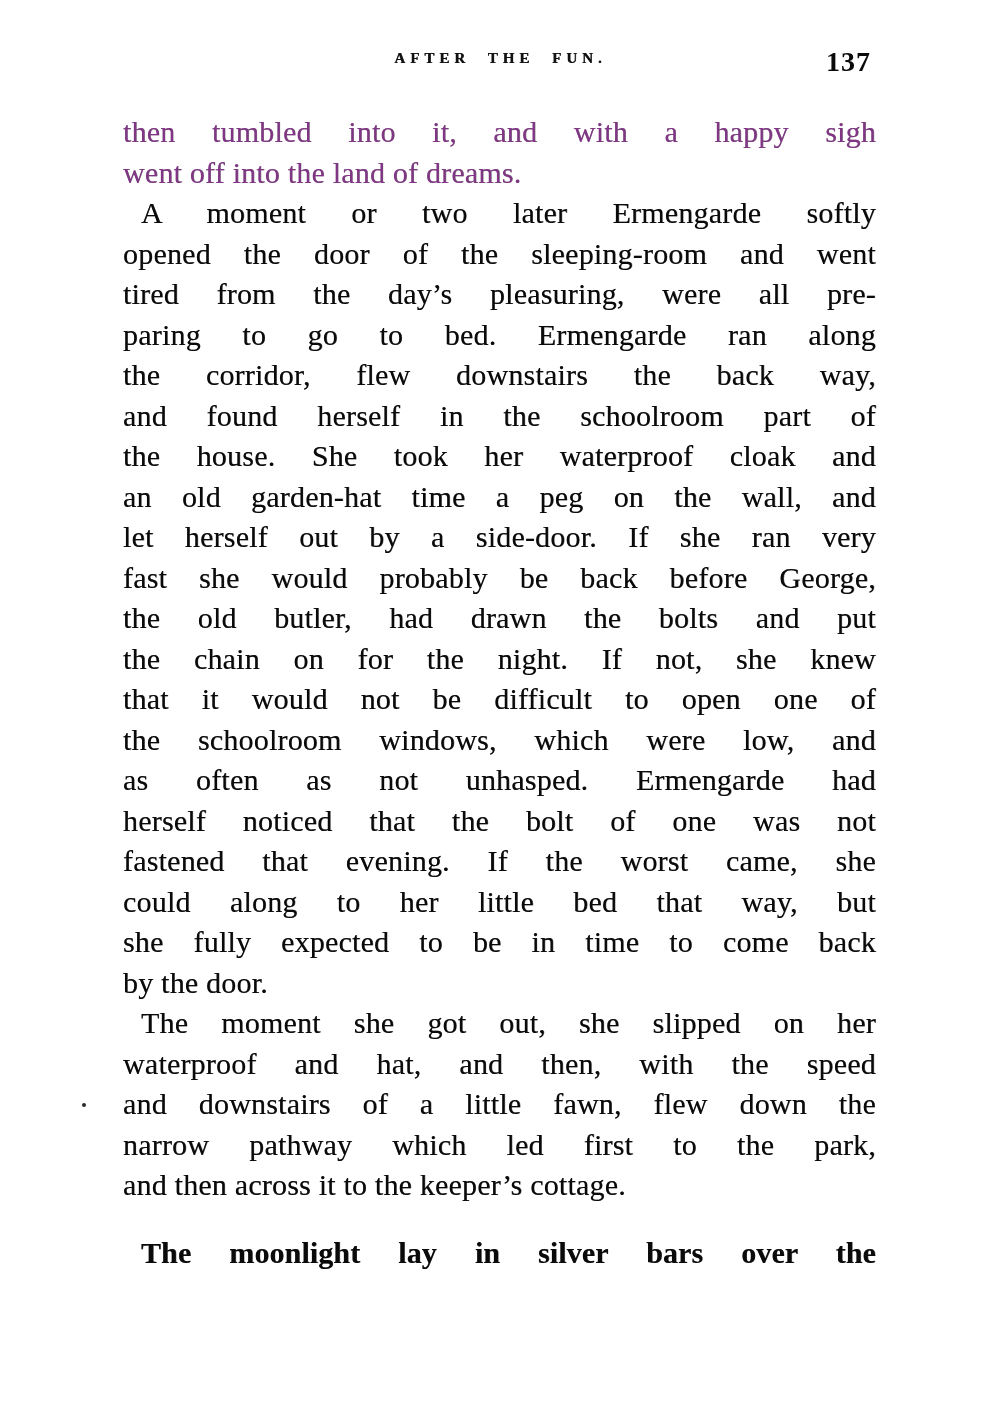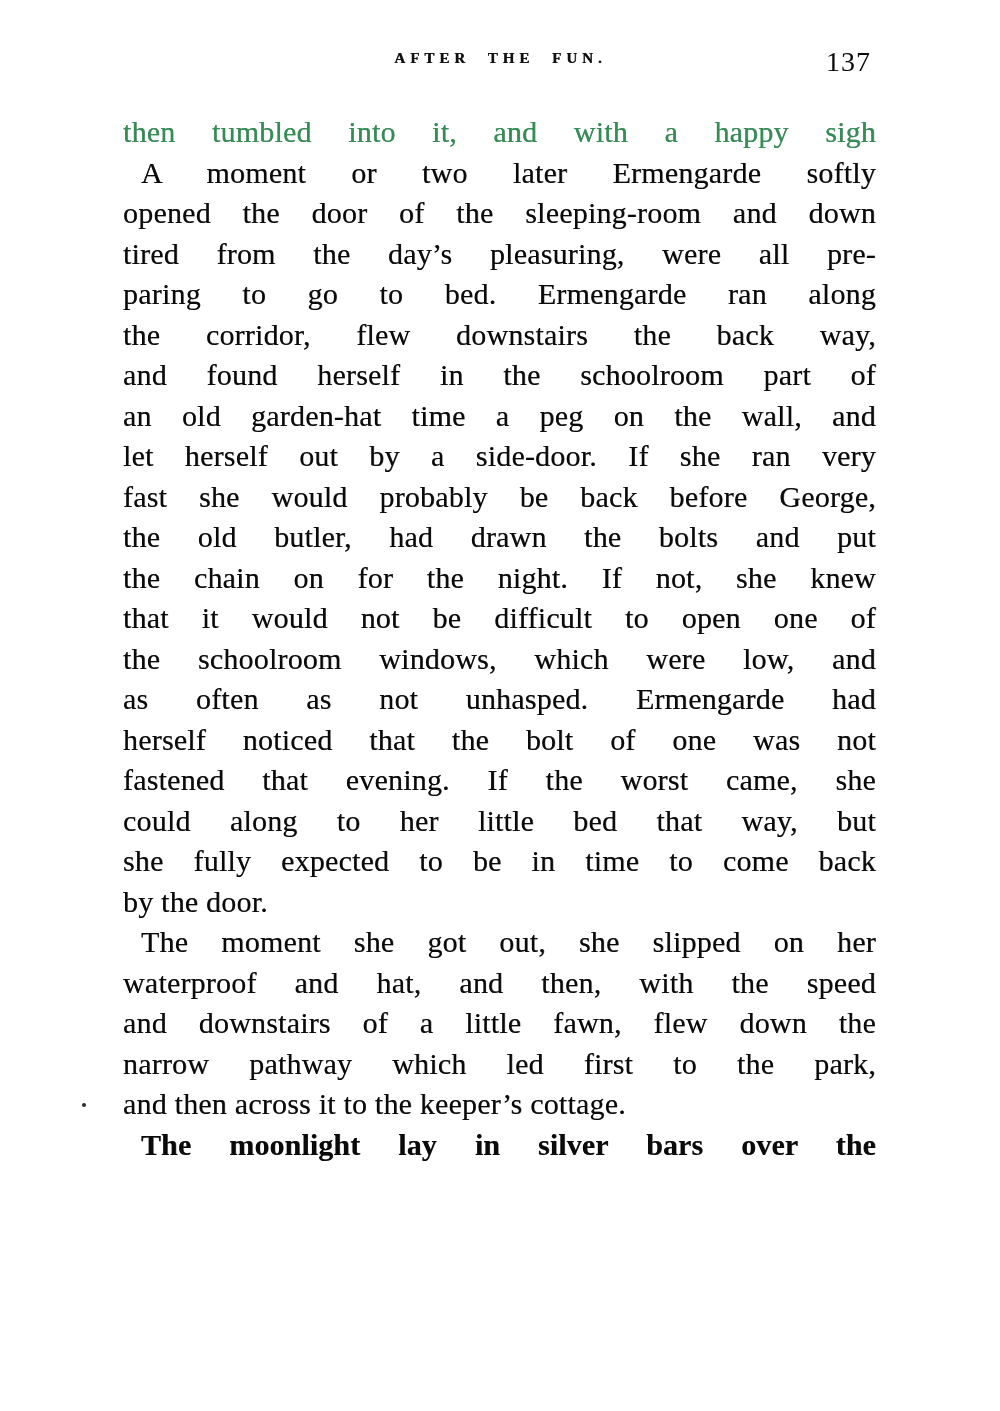--- a/index.html
+++ b/index.html
@@ -34,21 +34,21 @@
     word-spacing: 9px;
     color: #111;
     
     text-shadow: 0.4px 0.4px 0 #333;
   }
   .page-number {
     position: absolute;
     right: 6px;
     top: -4px;
     font-size: 28px;
-    font-weight: normal;
+    font-weight: bold;
     letter-spacing: 1px;
     color: #0a0a0a;
   }
   
   .body-text {
     position: absolute;
     top: 112px;
     left: 123px;
     width: 753px;
     font-size: 30px;
@@ -62,27 +62,28 @@
   }
   .line.j {
     text-align: justify;
     -moz-text-align-last: justify;
     text-align-last: justify;
   }
   .line.indent {
     text-indent: 18px;
   }
   .line.faded {
-    color: #15803d;
+    color: #701a75;
     opacity: 0.88;
     filter: blur(0.25px);
   }
   .line.bold {
     font-weight: bold;
     letter-spacing: 0.1px;
+    margin-top: 27px;
   }
   
   .speck {
     position: absolute;
     left: 82px;
     top: 1103px;
     width: 4px;
     height: 4px;
     background: #2a2a2a;
     border-radius: 50%;
@@ -93,26 +94,28 @@
 
 <div class="page">
 
   <header class="running-header">
     <span class="header-title">AFTER THE FUN.</span>
     <span class="page-number">137</span>
   </header>
 
   <main class="body-text">
       <div class="line j faded">then tumbled into it, and with a happy sigh</div>
+      <div class="line faded">went off into the land of dreams.</div>
       <div class="line j indent">A moment or two later Ermengarde softly</div>
-      <div class="line j">opened the door of the sleeping-room and down</div>
+      <div class="line j">opened the door of the sleeping-room and went</div>
       <div class="line j">tired from the day’s pleasuring, were all pre-</div>
       <div class="line j">paring to go to bed. Ermengarde ran along</div>
       <div class="line j">the corridor, flew downstairs the back way,</div>
       <div class="line j">and found herself in the schoolroom part of</div>
+      <div class="line j">the house. She took her waterproof cloak and</div>
       <div class="line j">an old garden-hat time a peg on the wall, and</div>
       <div class="line j">let herself out by a side-door. If she ran very</div>
       <div class="line j">fast she would probably be back before George,</div>
       <div class="line j">the old butler, had drawn the bolts and put</div>
       <div class="line j">the chain on for the night. If not, she knew</div>
       <div class="line j">that it would not be difficult to open one of</div>
       <div class="line j">the schoolroom windows, which were low, and</div>
       <div class="line j">as often as not unhasped. Ermengarde had</div>
       <div class="line j">herself noticed that the bolt of one was not</div>
       <div class="line j">fastened that evening. If the worst came, she</div>

